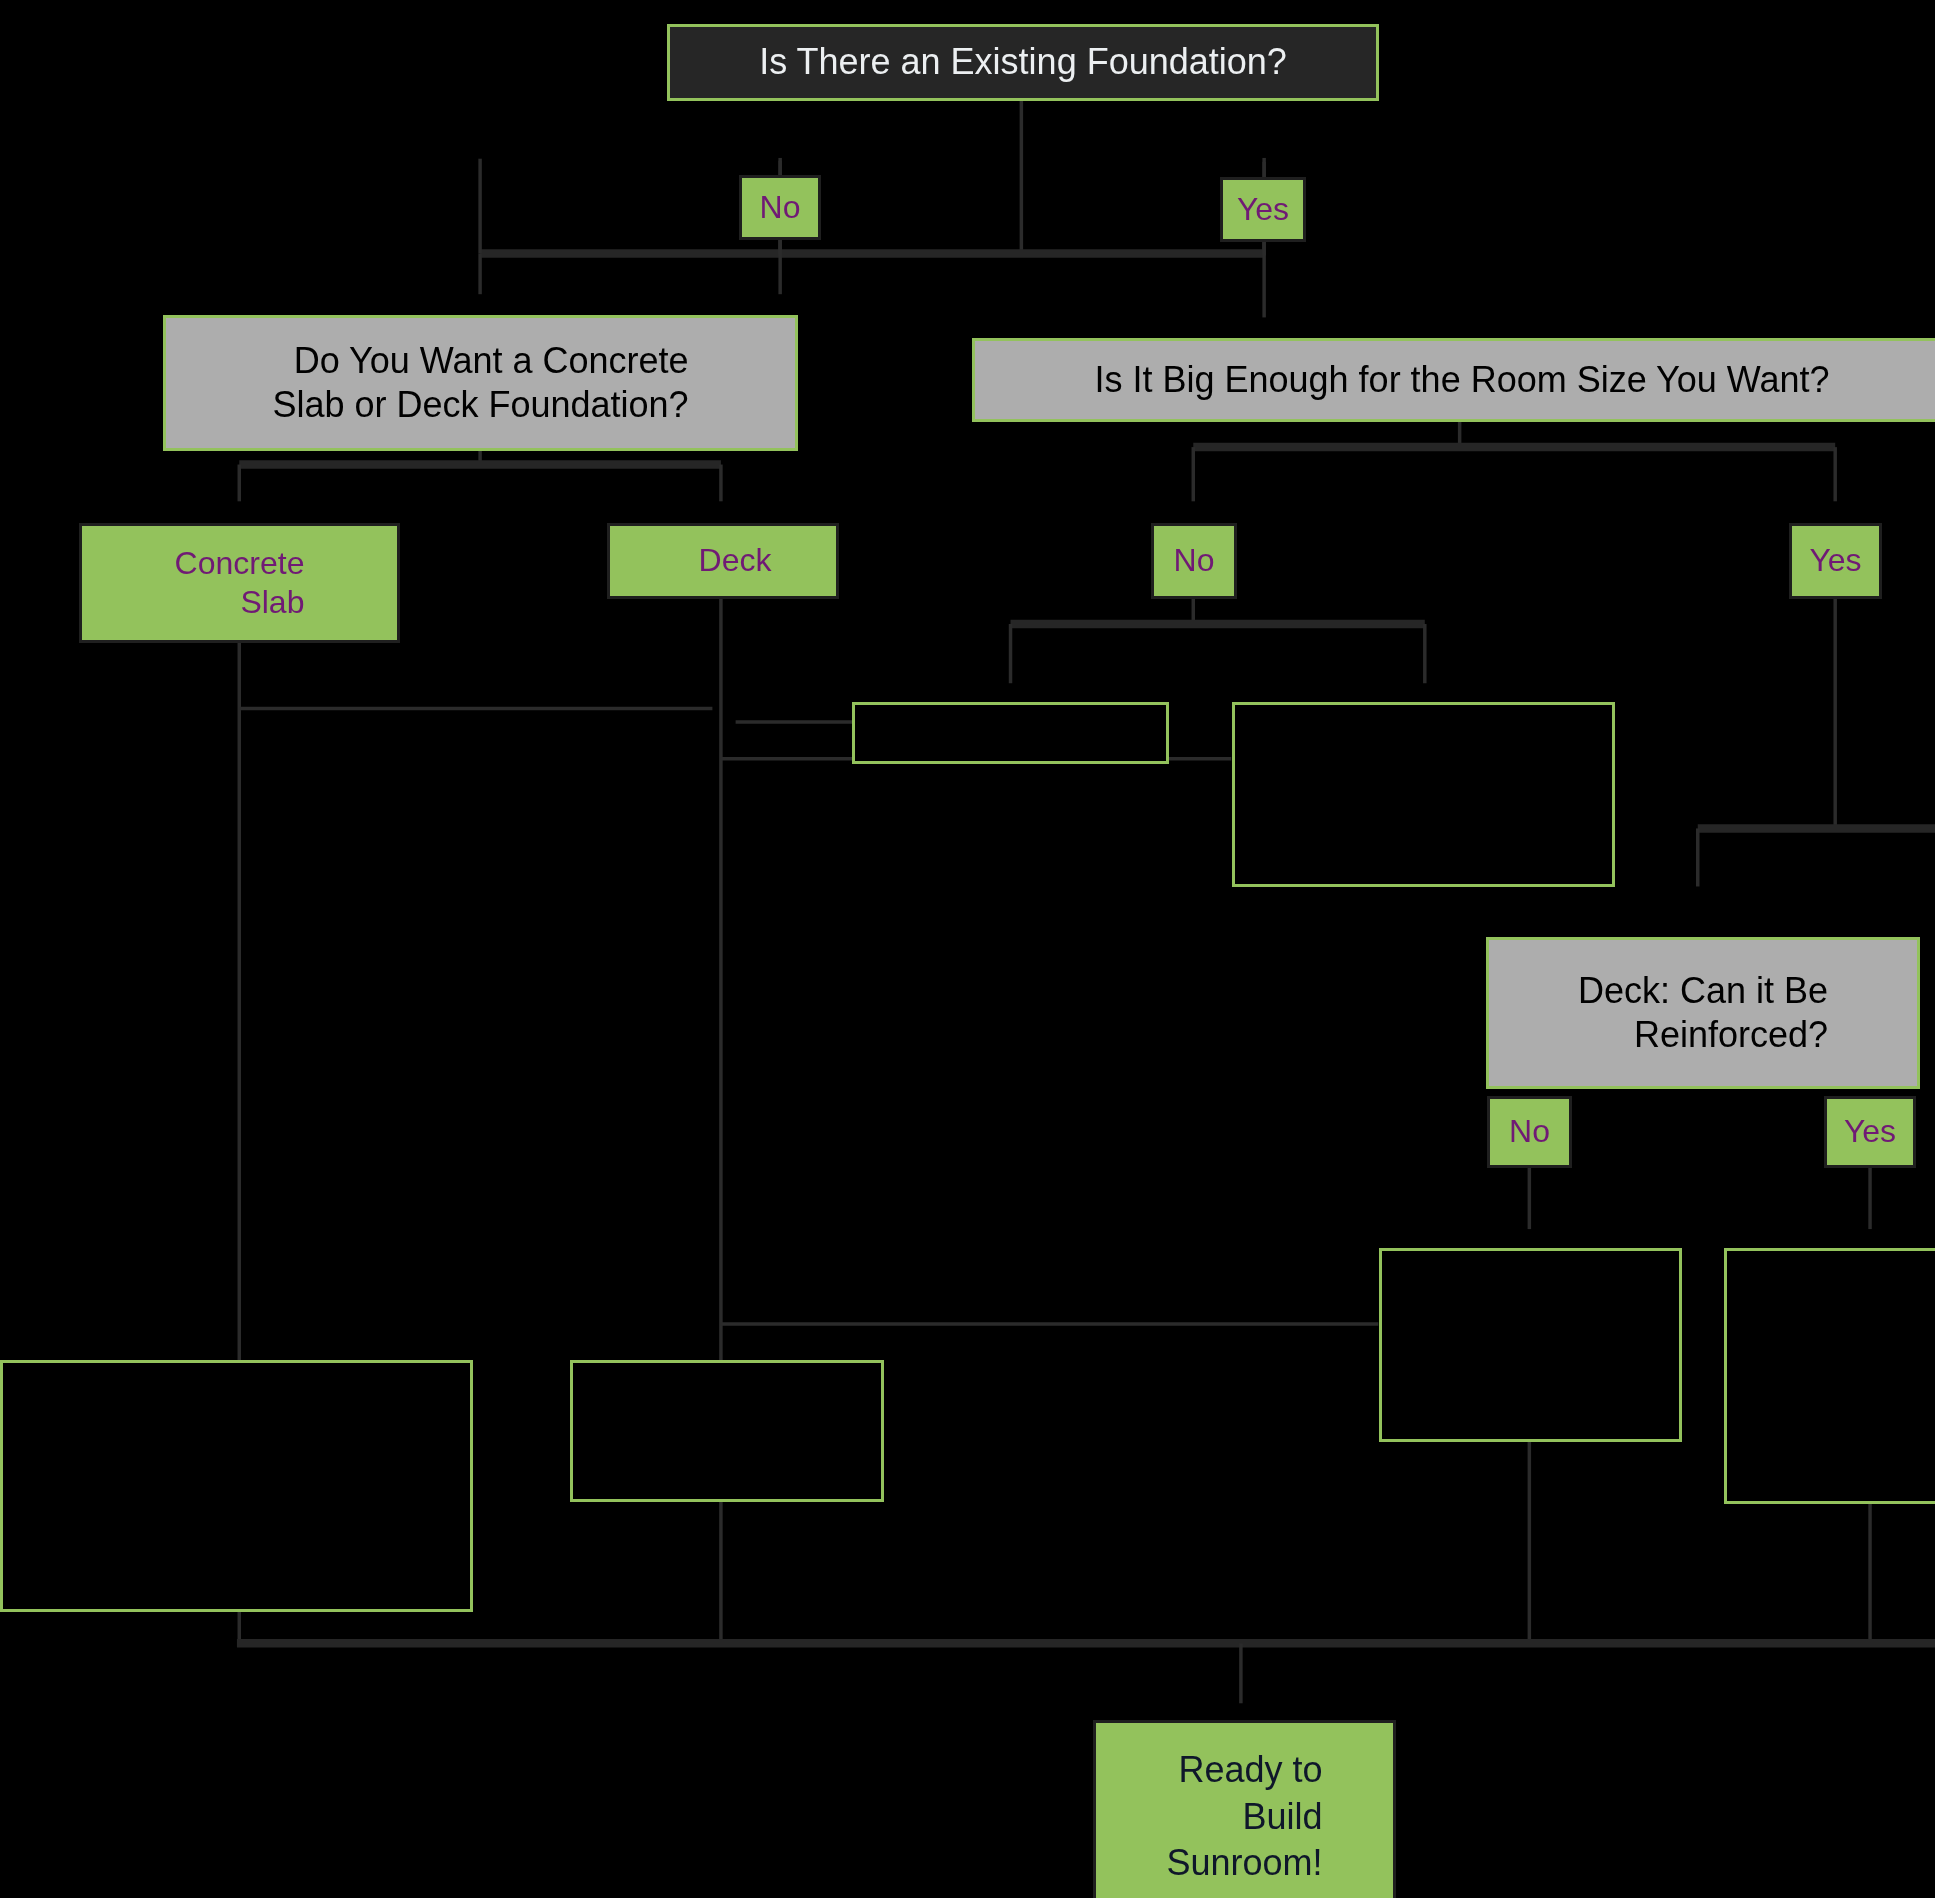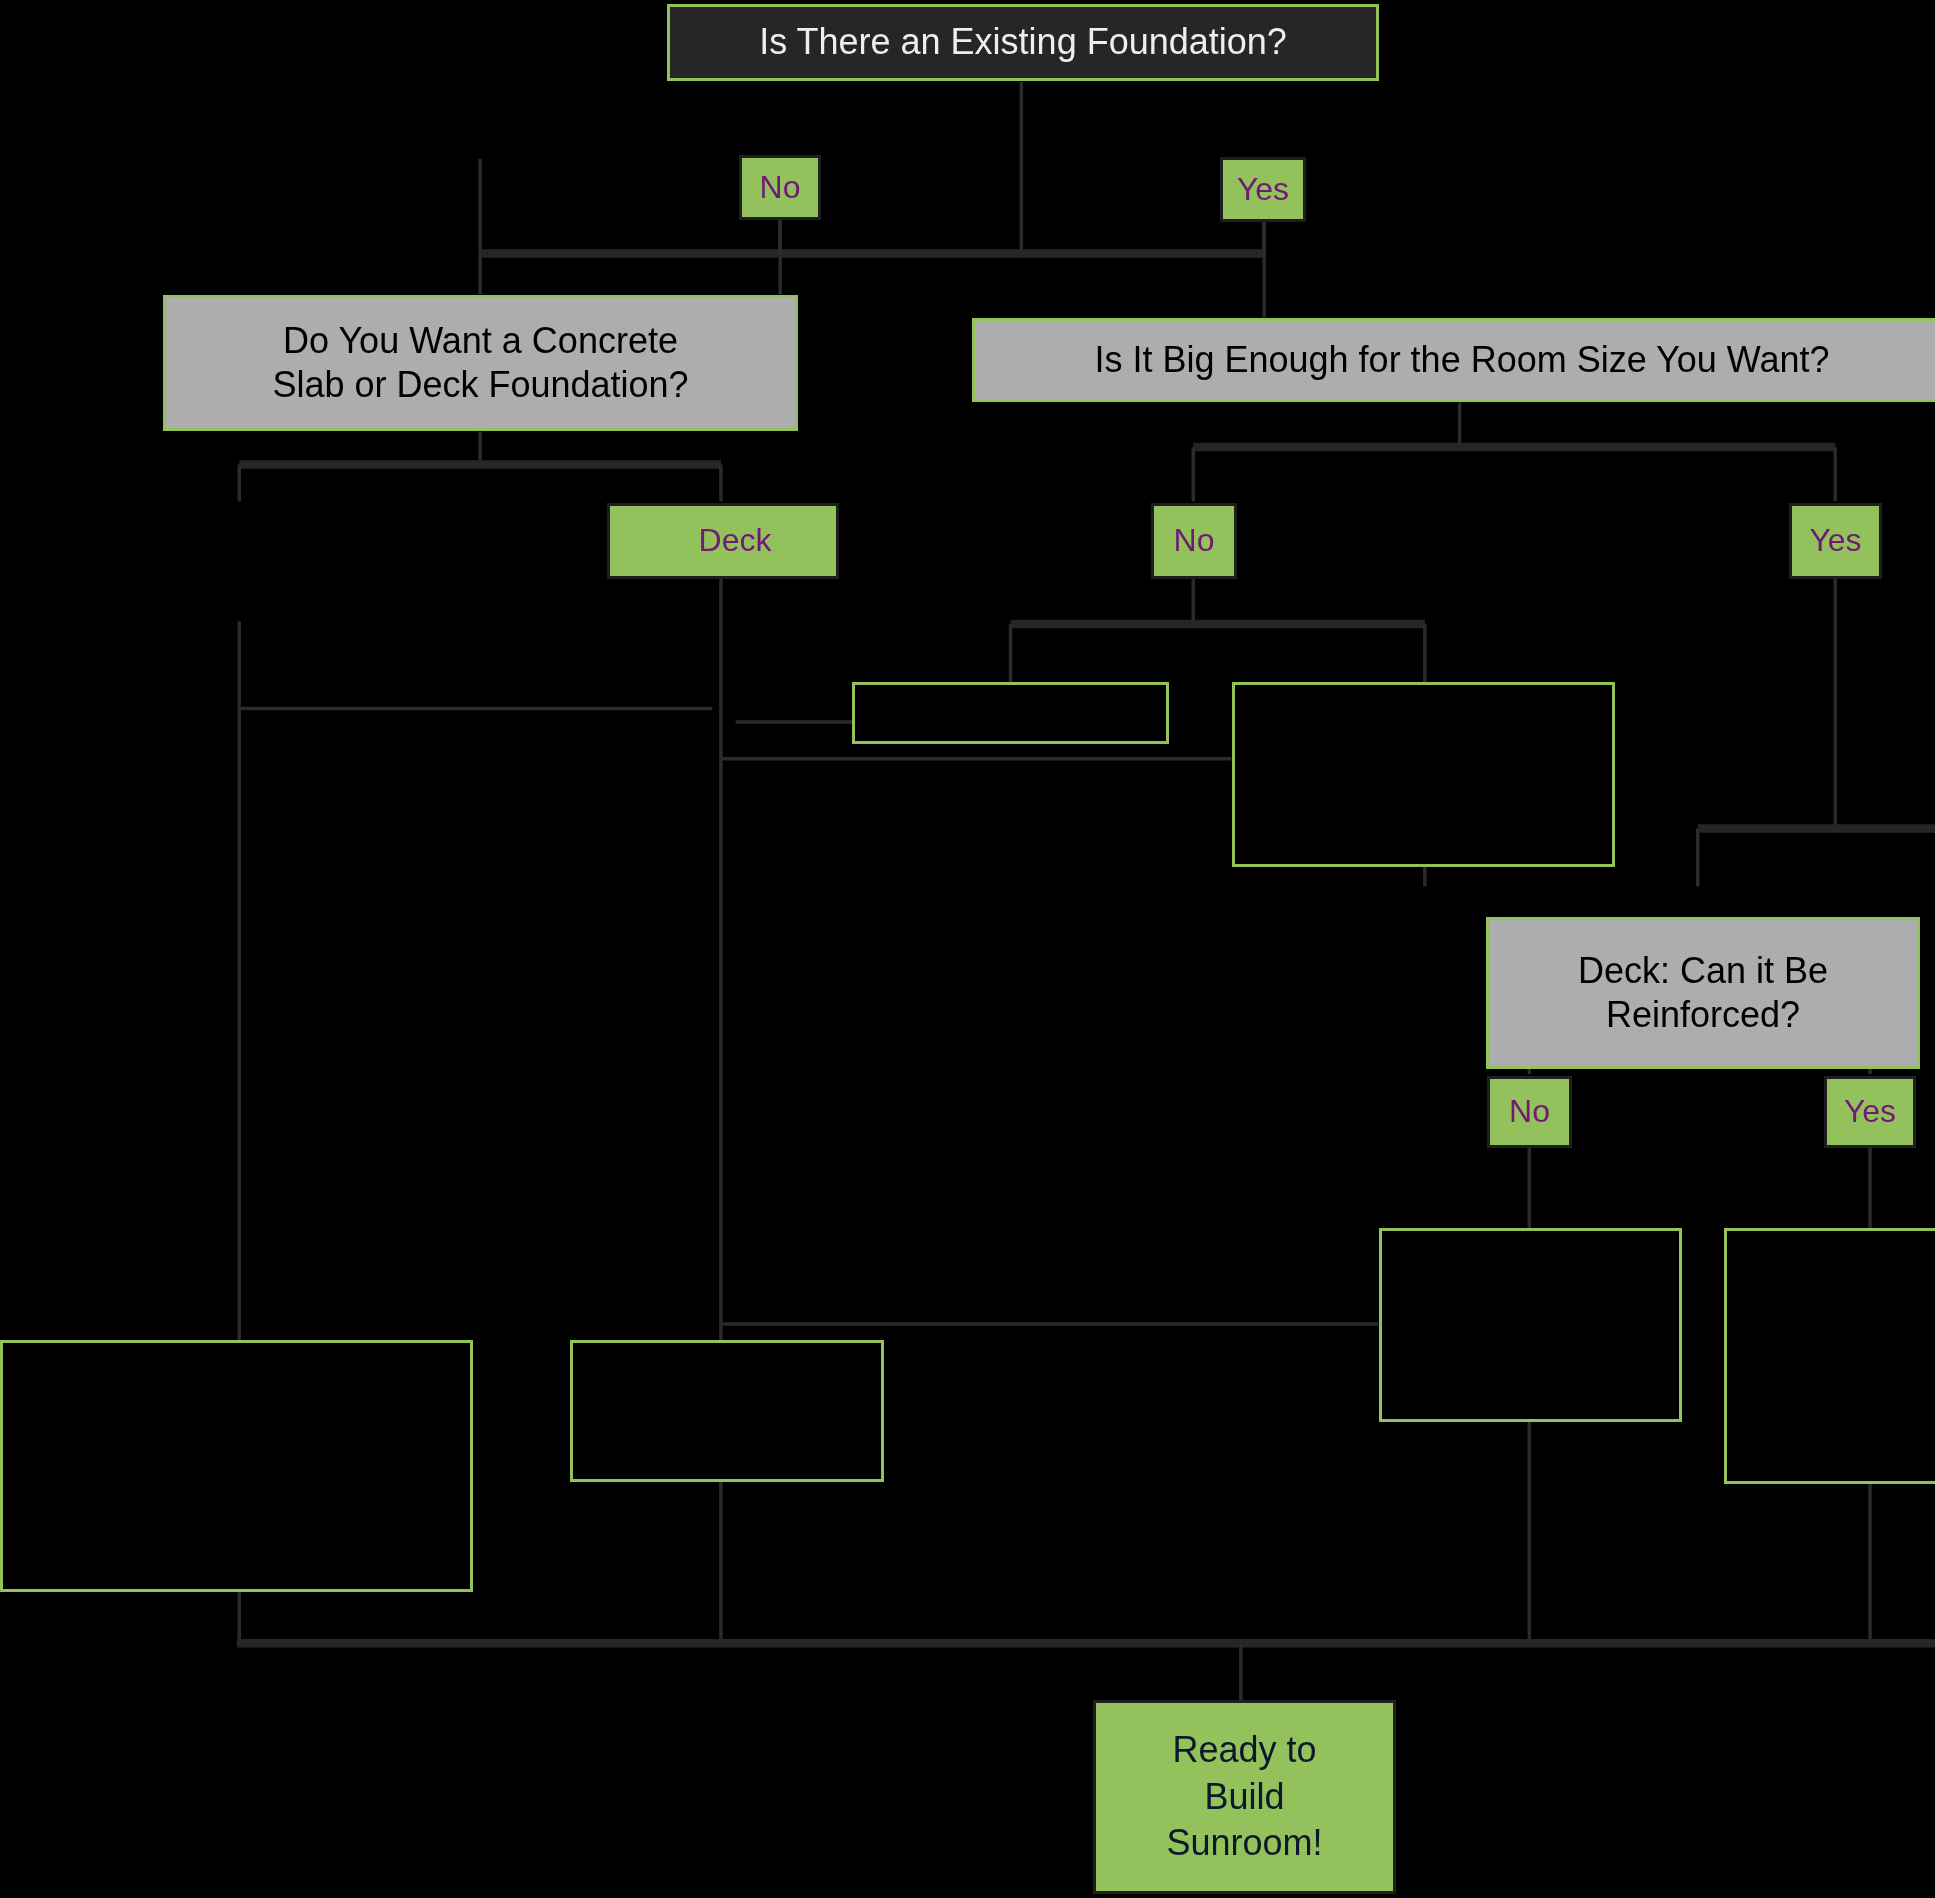--- a/index.html
+++ b/index.html
@@ -36,23 +36,24 @@
     stroke: #262626;
     stroke-width: 22;
     fill: none;
   }
   .node {
     position: absolute;
     box-sizing: border-box;
     display: flex;
     align-items: center;
     justify-content: center;
-    text-align: center;
+    text-align: right;
     line-height: 1.22;
     white-space: pre-line;
+    margin-top: 20px;
   }
   
   .node--root {
     background: #262626;
     border: 3.9px solid #93c25c;
     color: #eceff1;
     font-size: 36px;
   }
   
   .node--decision {
@@ -170,20 +171,22 @@
 
   <div class="node node--answer" style="left:739px; top:155px; width:82px; height:65px;">No</div>
 
   <div class="node node--answer" style="left:1220px; top:157px; width:86px; height:65px;">Yes</div>
 
   <div class="node node--decision" style="left:163px; top:295px; width:635px; height:136px;">Do You Want a Concrete
 Slab or Deck Foundation?</div>
 
   <div class="node node--decision" style="left:972px; top:318px; width:980px; height:84px;">Is It Big Enough for the Room Size You Want?</div>
 
+  <div class="node node--answer" style="left:79px; top:503px; width:321px; height:120px;">Concrete
+Slab</div>
 
   <div class="node node--answer" style="left:607px; top:503px; width:232px; height:76px;padding-left:24px;">Deck</div>
 
   <div class="node node--answer" style="left:1151px; top:503px; width:86px; height:76px;">No</div>
 
   <div class="node node--answer" style="left:1789px; top:503px; width:93px; height:76px;">Yes</div>
 
   <div class="node node--blank" style="left:852px; top:682px; width:317px; height:62px;"></div>
 
   <div class="node node--blank" style="left:1232px; top:682px; width:383px; height:185px;"></div>

